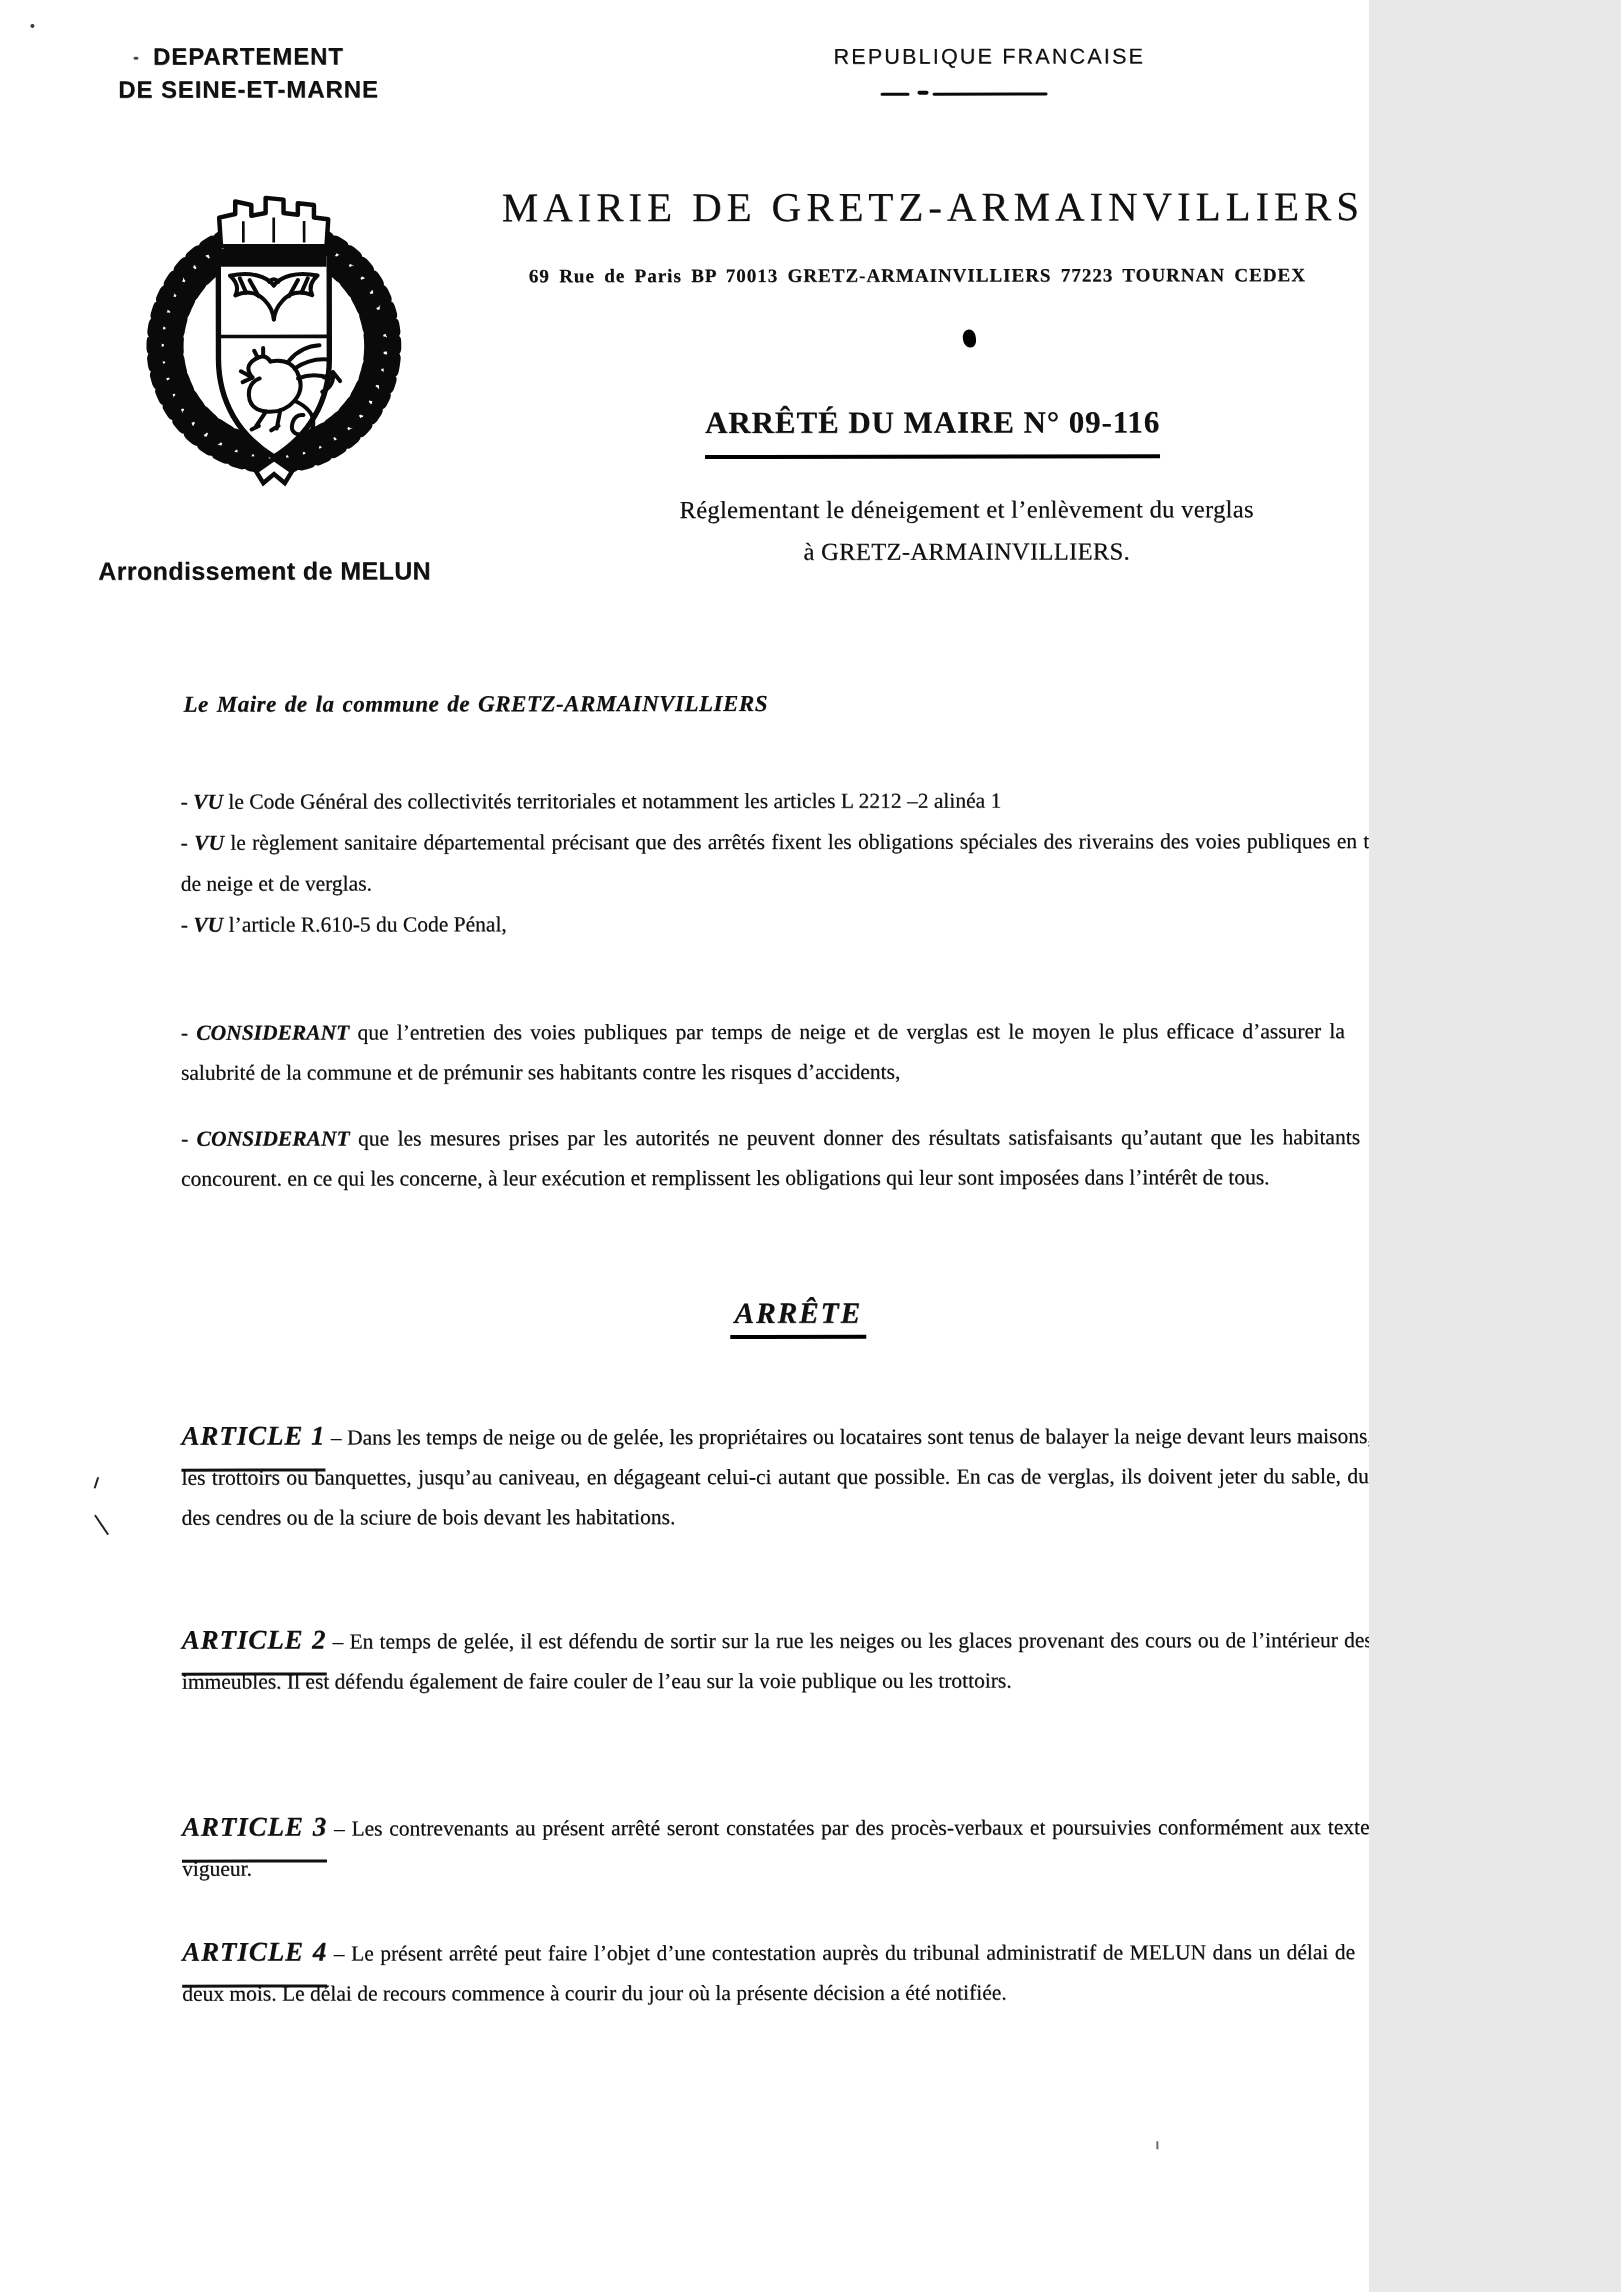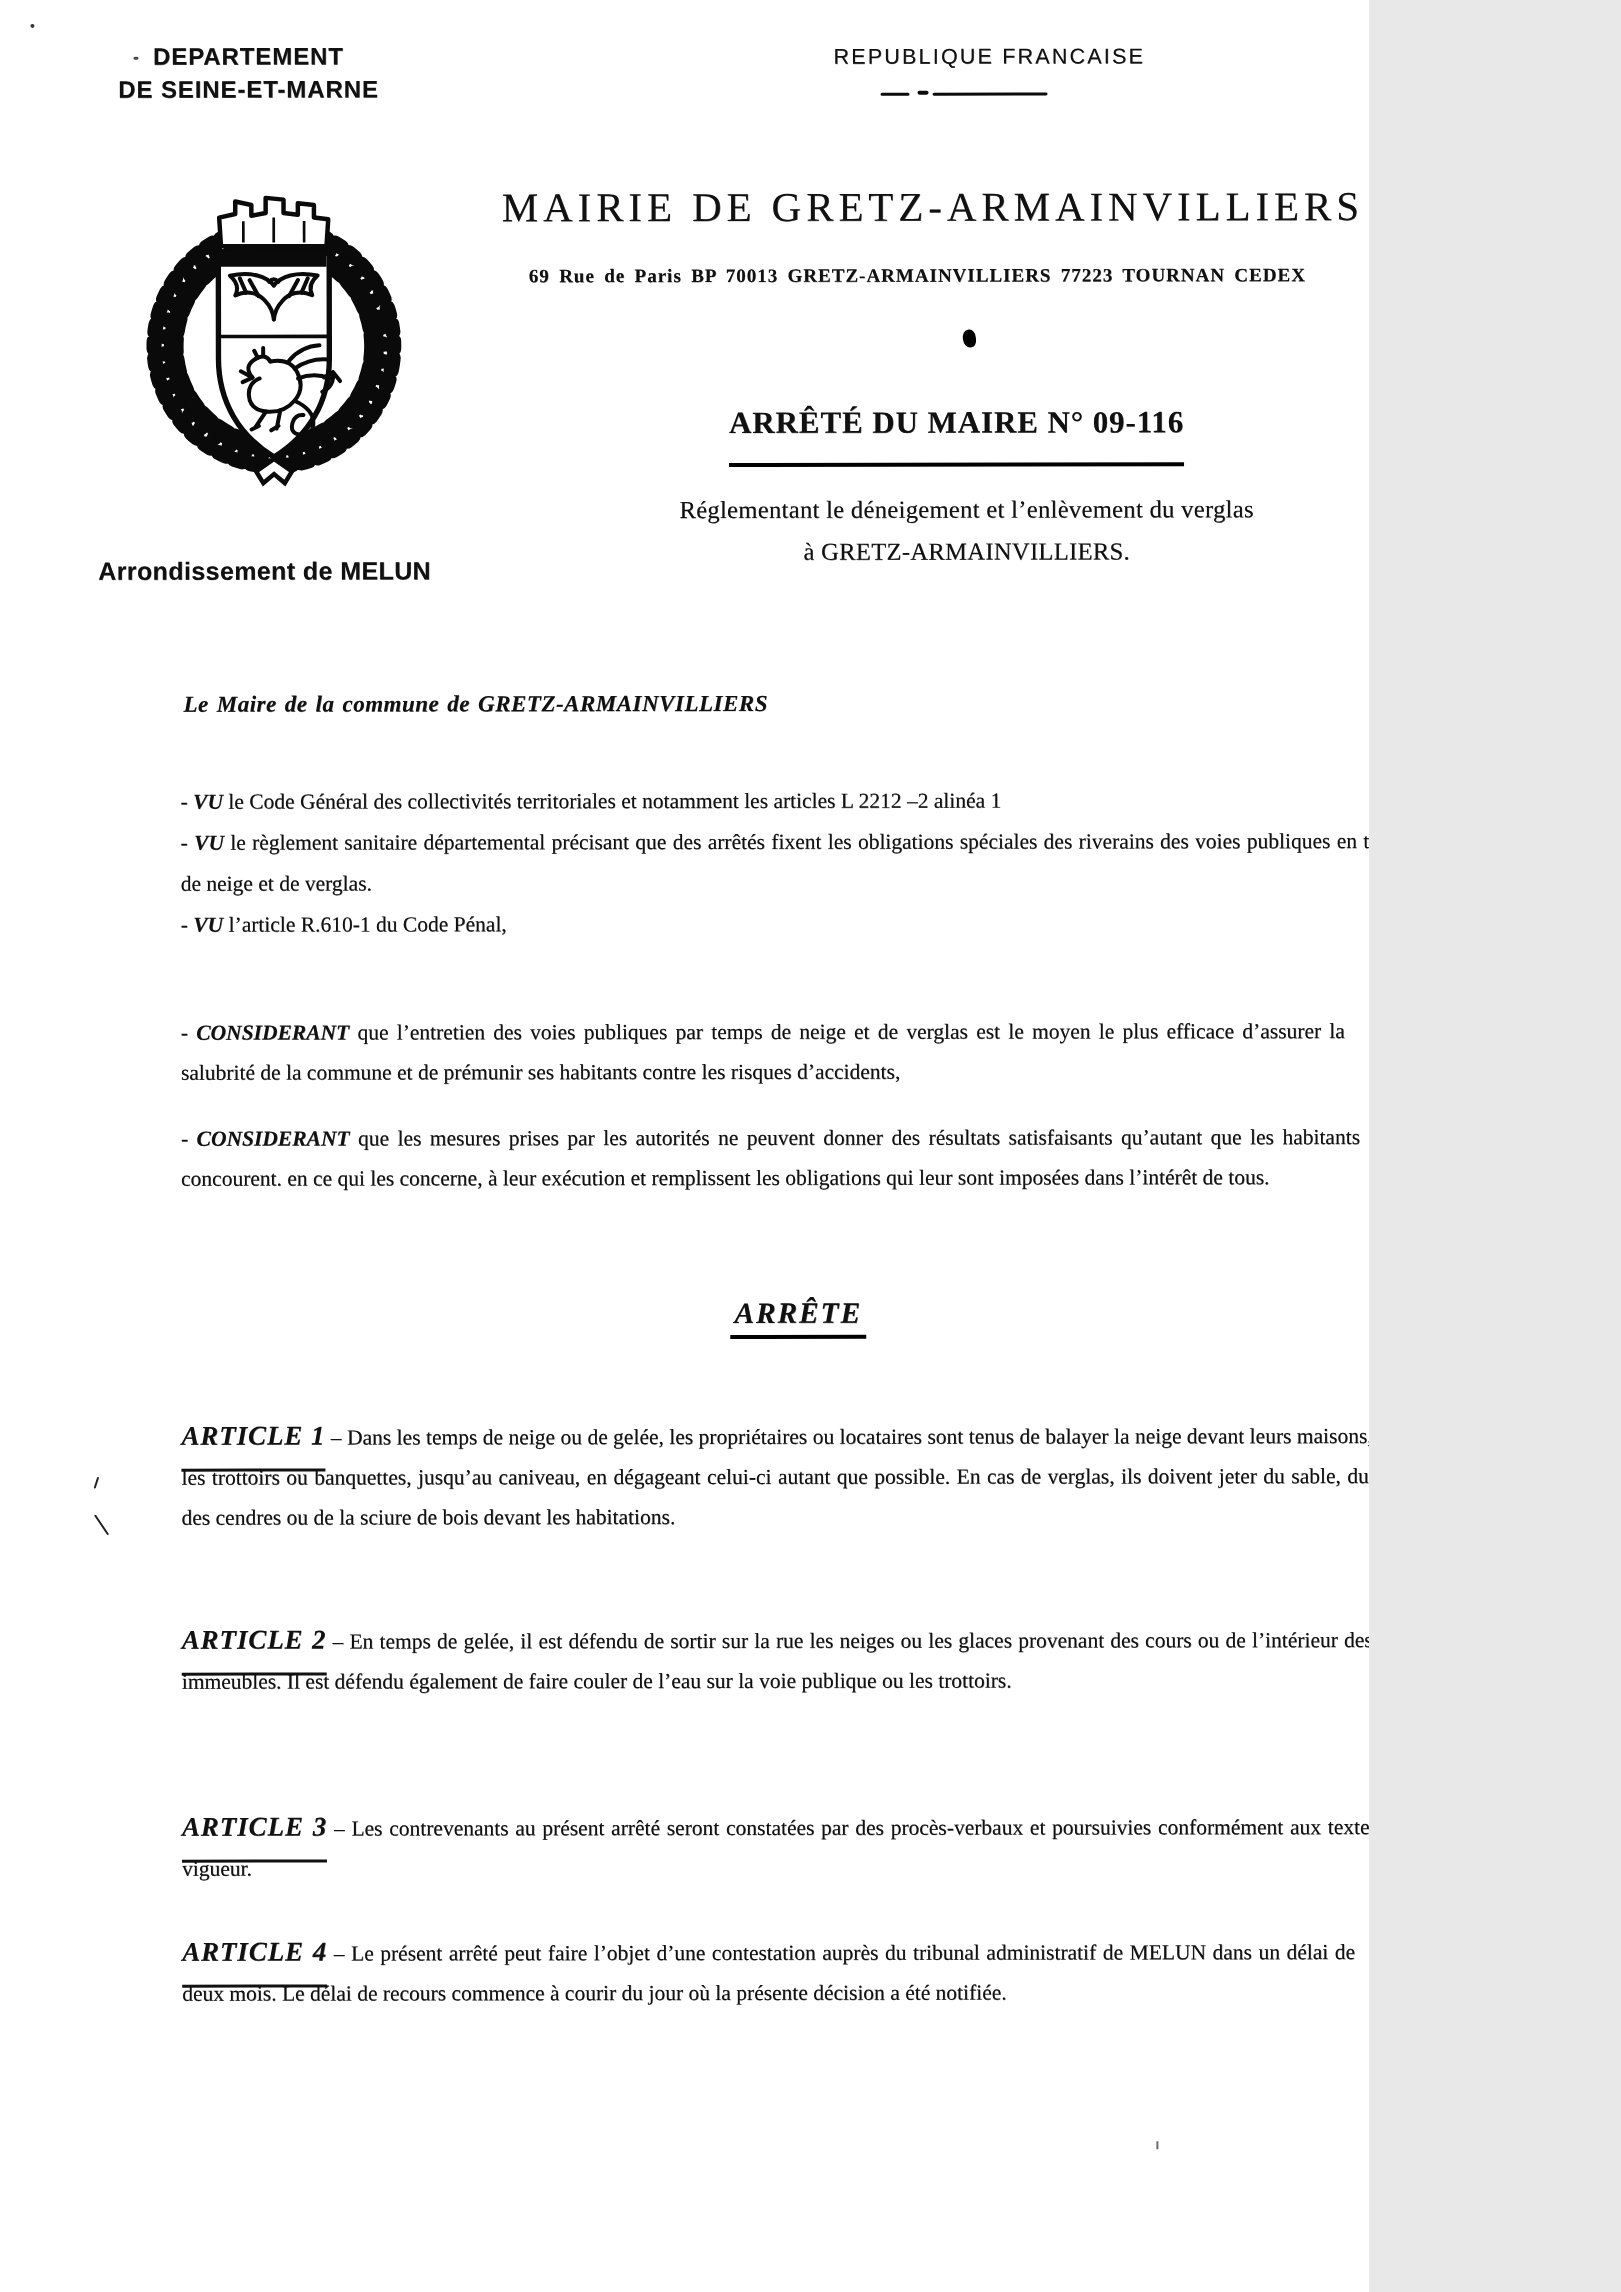--- a/index.html
+++ b/index.html
@@ -26,21 +26,21 @@
   .rep-rule .s2{width:10.7px;margin-right:4.5px;margin-top:0.9px;height:4.5px;}
   .rep-rule .s3{width:115px;margin-top:2.7px;}
 
   .coa{left:140px;top:170px;width:270px;height:321px;}
 
   .mairie{left:503px;top:183px;font-size:41px;letter-spacing:4.9px;white-space:nowrap;}
   .addr{left:530px;top:265px;font-size:19px;font-weight:bold;letter-spacing:1px;word-spacing:3.6px;white-space:nowrap;}
   .bullet{left:964px;top:330px;width:12.5px;height:18px;background:#000;
           border-radius:52% 48% 45% 55%;transform:rotate(-8deg);}
   .decree{left:706px;top:405px;font-size:31px;font-weight:bold;white-space:nowrap;}
-  .decree-inner{display:inline-block;border-bottom:4.5px solid #000;padding-bottom:22px;letter-spacing:0.9px;margin-left:24px;}
+  .decree-inner{display:inline-block;border-bottom:4.5px solid #000;padding-bottom:14px;letter-spacing:0.9px;}
   .subtitle{left:502px;top:489px;width:931px;text-align:center;
             font-size:24.6px;line-height:42px;letter-spacing:0.3px;}
   .arrond{left:99px;top:532px;font-size:25px;font-weight:bold;letter-spacing:0.4px;white-space:nowrap;margin-top:24px;}
   .contact{left:142px;top:591px;font-size:18.4px;line-height:37px;letter-spacing:0.7px;word-spacing:4.5px;}
 
   .opening{left:184px;top:691px;font-size:23px;font-weight:bold;font-style:italic;
            letter-spacing:0.5px;word-spacing:1.8px;white-space:nowrap;}
 
   .recitals{left:181px;top:781px;width:1234px;font-size:21.5px;line-height:41px;}
   .recitals p{margin:0;}
@@ -148,21 +148,21 @@
       <span>le Code Général des collectivités territoriales et notamment les articles L 2212 –2 alinéa 1</span>
     </p>
     <p>
       <span>-</span>
       <span class="kw">VU</span>
       <span>le règlement sanitaire départemental précisant que des arrêtés fixent les obligations spéciales des riverains des voies publiques en temps de neige et de verglas.</span>
     </p>
     <p>
       <span>-</span>
       <span class="kw">VU</span>
-      <span>l’article R.610-1 du Code Pénal,</span>
+      <span>l’article R.610-5 du Code Pénal,</span>
     </p>
   </div>
 
   <div class="abs considerant c1 just ink">
     <span>-</span>
     <span class="kw">CONSIDERANT</span>
     <span>que l’entretien des voies publiques par temps de neige et de verglas est le moyen le plus efficace d’assurer la salubrité de la commune et de prémunir ses habitants contre les risques d’accidents,</span>
   </div>
   <div class="abs considerant c2 just ink">
     <span>-</span>

